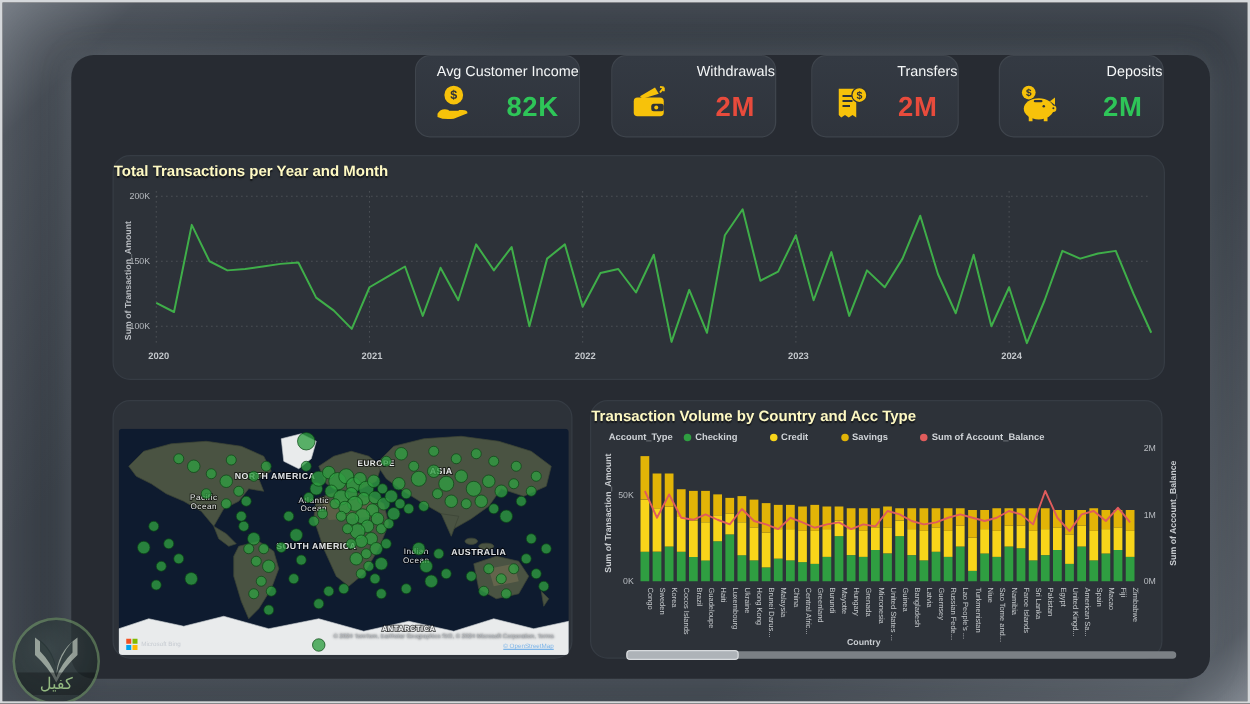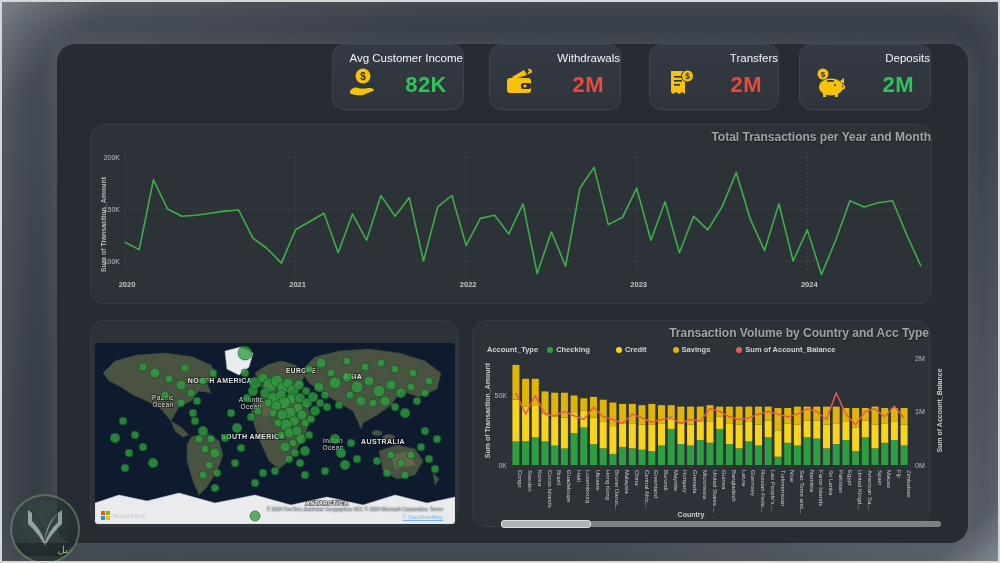--- a/index.html
+++ b/index.html
@@ -10,21 +10,21 @@
   .panel{position:absolute;left:55px;top:42px;right:30px;bottom:18px;background:#272b32;border-radius:18px;
     box-shadow:0 0 24px rgba(160,170,180,.25);}
   .pagetitle{position:absolute;left:90px;top:46px;width:240px;color:#f5b301;font-size:24px;font-weight:bold;line-height:30px;
     text-shadow:1px 1px 0 #8a5e06;letter-spacing:.5px;}
   .kpi{position:absolute;top:42px;height:66px;width:132px;background:linear-gradient(#343a43,#2f343c);
     border:1px solid #3f454d;border-radius:12px;box-sizing:border-box;}
   .kpi .lbl{margin-top:7px;text-align:right;color:#f4f6f7;font-size:11.5px;font-weight:normal;}
   .kpi .row{display:flex;align-items:center;justify-content:space-between;padding:3px 16px 0 14px;}
   .kpi .val{font-size:22px;font-weight:bold;letter-spacing:.5px;}
   .card{position:absolute;background:#2d3239;border-radius:14px;border:1px solid #363c44;box-sizing:border-box;}
-  .cardtitle{position:absolute;left:0;right:0;top:5px;text-align:right;color:#a3a3a3;font-size:12px;font-weight:bold;
+  .cardtitle{position:absolute;left:0;right:0;top:5px;text-align:left;color:#fef9c3;font-size:12px;font-weight:bold;
     text-shadow:0 1px 1px rgba(0,0,0,.6);}
   #lineCard{left:88px;top:122px;width:842px;height:180px;}
   #mapCard{left:88px;top:318px;width:368px;height:207px;}
   #barCard{left:470px;top:318px;width:458px;height:207px;}
   svg{position:absolute;left:0;top:0;}
   #mapSvg{left:4px;top:22px;border-radius:3px;}
   .vlab{position:absolute;transform:rotate(-90deg);font-size:7px;color:#b9bdc2;text-align:center;font-weight:bold;}
   .legendrow{position:absolute;left:14px;top:24px;display:flex;align-items:center;gap:9px;font-size:7.5px;color:#cfd3d7;}
   .legendrow .t{font-weight:bold;}
   .legenditem{display:flex;align-items:center;gap:3px;}
@@ -33,21 +33,21 @@
   .scroll{position:absolute;left:28px;top:200px;width:440px;height:6px;background:#7b8085;border-radius:3px;}
   .thumb{position:absolute;left:0;top:-1px;width:88px;height:6px;background:#aeb3b8;border:1px solid #d8dbde;border-radius:3px;}
   .attr1{position:absolute;right:14px;top:186px;font-size:4.8px;color:#b7bcc2;text-shadow:0 0 2px #000;}
   .attr2{position:absolute;right:14px;top:193px;font-size:5px;color:#7ab3e8;text-decoration:underline;}
   .mslogo{position:absolute;left:10px;top:190px;display:flex;align-items:center;gap:3px;font-size:5px;color:#c6cbd1;}
   .msq{display:grid;grid-template-columns:4px 4px;grid-gap:1px;}
   .msq i{width:4px;height:4px;display:block;}
   .watermark{position:absolute;left:8px;top:492px;width:66px;height:66px;border-radius:50%;
     border:2px solid rgba(150,200,130,.5);background:radial-gradient(circle at 40% 35%,rgba(60,75,75,.75),rgba(25,35,35,.8));
     opacity:.8;overflow:hidden;}
-  .watermark .ar{position:absolute;left:0;right:0;bottom:6px;text-align:right;color:#a8d68e;font-size:10px;
+  .watermark .ar{position:absolute;left:0;right:0;bottom:6px;text-align:center;color:#a8d68e;font-size:13px;
     background:rgba(10,15,15,.45);padding:1px 0;font-family:Liberation Serif, serif;}
 </style>
 </head>
 <body>
 
 <div class="page">
   <div class="panel"></div>
 
   <div class="pagetitle">
   </div>
@@ -74,21 +74,21 @@
           <path d="M8,10 L20,3 L23,8 L10,12 Z" fill="#f7c20a"></path>
           <path d="M24,7 L27,3 M27,3 L24,2.5 M27,3 L27,6" stroke="#f7c20a" stroke-width="1.6" fill="none"></path>
           <rect x="3" y="11" width="24" height="15" rx="3" fill="#f7c20a"></rect>
           <rect x="17" y="16" width="10" height="6" rx="2" fill="#2d3239"></rect>
           <circle cx="21" cy="19" r="1.6" fill="#f7c20a"></circle>
         </svg>
       </span>
       <span class="val" style="color: rgb(232, 75, 60);">2M</span>
     </div>
   </div>
-  <div class="kpi" style="left:647px;width:130px;">
+  <div class="kpi" style="left:647px;width:118px;">
     <div class="lbl">Transfers</div>
     <div class="row">
       <span>
         <svg width="32" height="32" viewBox="0 0 32 32" style="position:static">
           <path d="M7,4 L21,4 L21,27 L18,25 L15,27 L12,25 L9,27 L7,25 Z" fill="#f7c20a"></path>
           <rect x="10" y="9" width="8" height="1.6" fill="#2d3239"></rect>
           <rect x="10" y="13" width="8" height="1.6" fill="#2d3239"></rect>
           <rect x="10" y="17" width="6" height="1.6" fill="#2d3239"></rect>
           <circle cx="23.5" cy="9" r="6" fill="#f7c20a" stroke="#2d3239" stroke-width="1"></circle>
           <text x="23.5" y="12" font-size="8.5" font-weight="bold" text-anchor="middle" fill="#2d3239">$</text>

